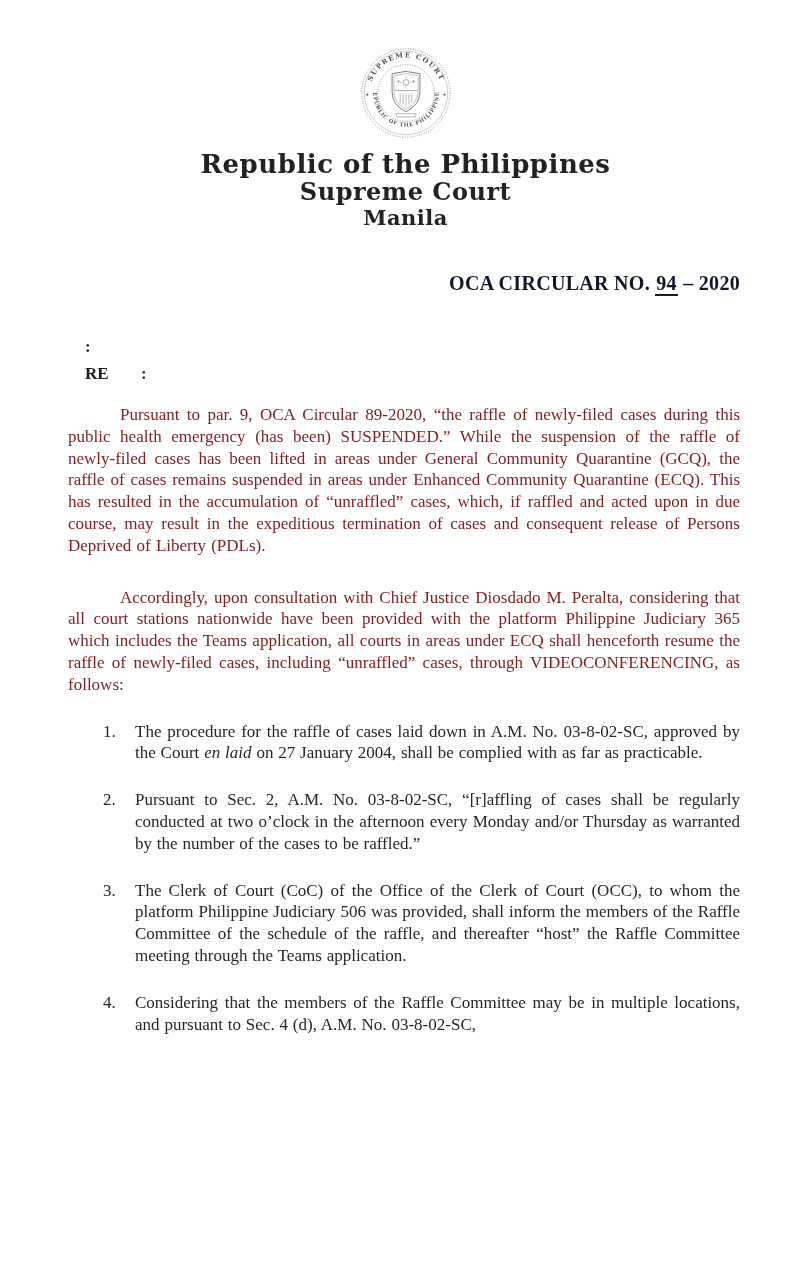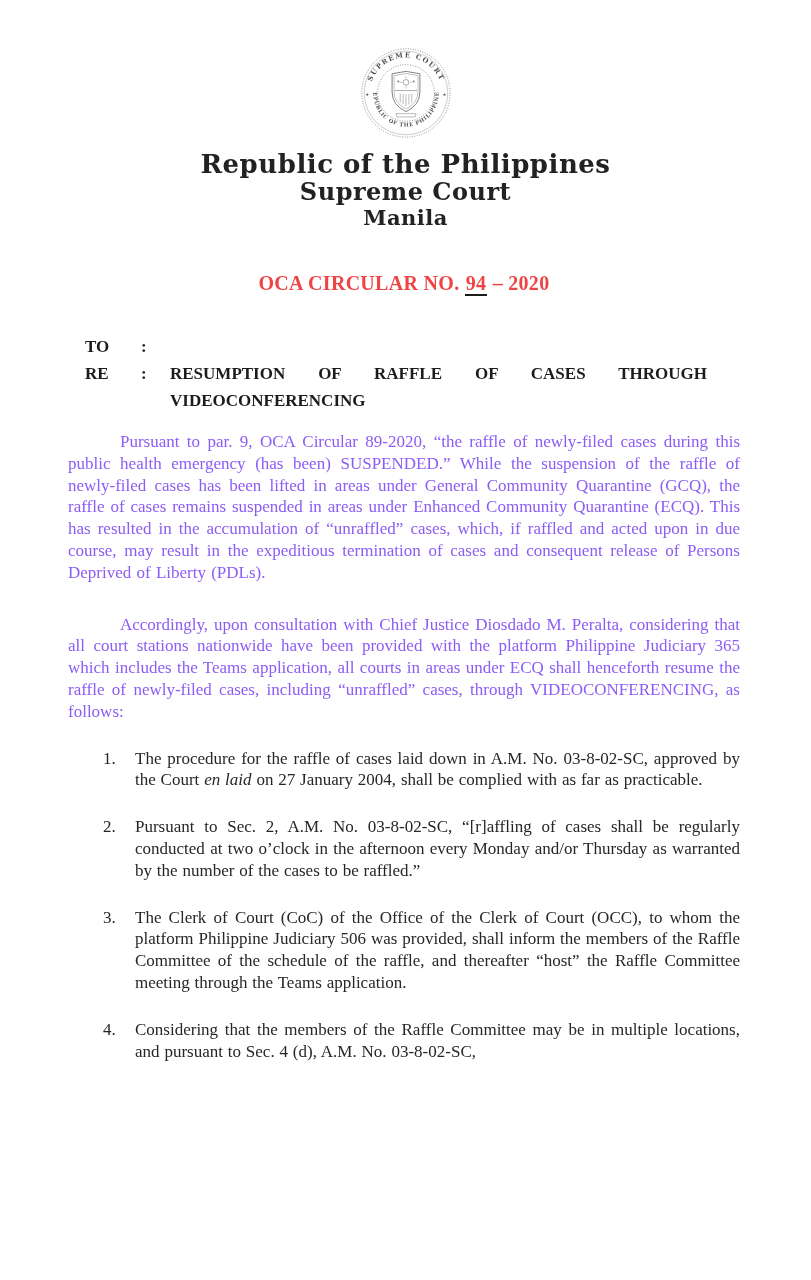--- a/index.html
+++ b/index.html
@@ -23,37 +23,37 @@
   .seal .shield { stroke:#6e6e6e; fill:none; }
 
   
   .gothic { text-align:center; color:#222; font-family:"DejaVu Serif", serif; font-weight:bold; }
   .g-republic { font-size:26px; line-height:28px; margin-top:6px; letter-spacing:0.5px; }
   .g-court    { font-size:24px; line-height:27px; letter-spacing:0.5px; }
   .g-manila   { font-size:21px; line-height:25px; letter-spacing:0.5px; }
 
   
   .circ-title {
-    margin-top:42px; text-align:center;
-    font-weight:bold; font-size:20px; color:#ef4444; letter-spacing:0.3px;
+    margin-top:42px; text-align:right;
+    font-weight:bold; font-size:20px; color:#0f172a; letter-spacing:0.3px;
   }
   .circ-title .num { border-bottom:2.2px solid #1c1c1c; padding:0 1px 0px 1px; }
 
   
   .meta { margin-top:38px; }
   .meta-row { display:flex; padding-left:17px; font-weight:bold; font-size:17px; line-height:27px; color:#1c1c1c; }
   .meta-row + .meta-row { }
   .meta-label { width:56px; flex:none; }
   .meta-colon { width:29px; flex:none; }
   .meta-text  { width:537px; text-align:justify; }
 
   
   .para {
     margin:0; text-align:justify; text-indent:52px;
-    font-size:17px; line-height:21.8px; word-spacing:1px; color:#8b5cf6;
+    font-size:17px; line-height:21.8px; word-spacing:1px; color:#7f1d1d;
   }
   .para-1 { margin-top:17px; }
   .para-2 { margin-top:30px; }
 
   
   .olist { margin-top:25px; }
   .oitem { display:flex; margin-left:35px; }
   .oitem + .oitem { margin-top:25px; }
   .oitem .num  { width:32px; flex:none; font-size:17px; line-height:21.8px; }
   .oitem .itext { flex:1; text-align:justify; font-size:17px; line-height:21.8px; word-spacing:0.6px; }
@@ -99,27 +99,25 @@
     <div class="g-court">Supreme Court</div>
     <div class="g-manila">Manila</div>
   </div>
 
   <div class="content">
 
     <div class="circ-title"><span>OCA CIRCULAR NO. </span><span class="num">94</span><span> – 2020</span></div>
 
     <div class="meta">
       <div class="meta-row">
-        <span class="meta-label">TO</span>
         <span class="meta-colon">:</span>
       </div>
       <div class="meta-row">
         <span class="meta-label">RE</span>
         <span class="meta-colon">:</span>
-        <span class="meta-text">RESUMPTION OF RAFFLE OF CASES THROUGH VIDEOCONFERENCING</span>
       </div>
     </div>
 
     <p class="para para-1">Pursuant to par. 9, OCA Circular 89-2020, “the raffle of newly-filed cases during this public health emergency (has been) SUSPENDED.”  While the suspension of the raffle of newly-filed cases has been lifted in areas under General Community Quarantine (GCQ), the raffle of cases remains suspended in areas under Enhanced Community Quarantine (ECQ).  This has resulted in the accumulation of “unraffled” cases, which, if raffled and acted upon in due course, may result in the expeditious termination of cases and consequent release of Persons Deprived of Liberty (PDLs).</p>
     <p class="para para-2">Accordingly, upon consultation with Chief Justice Diosdado M. Peralta, considering that all court stations nationwide have been provided with the platform Philippine Judiciary 365 which includes the Teams application, all courts in areas under ECQ shall henceforth resume the raffle of newly-filed cases, including “unraffled” cases, through VIDEOCONFERENCING, as follows:</p>
 
     <div class="olist">
 
       <div class="oitem">
         <span class="num">1.</span>

